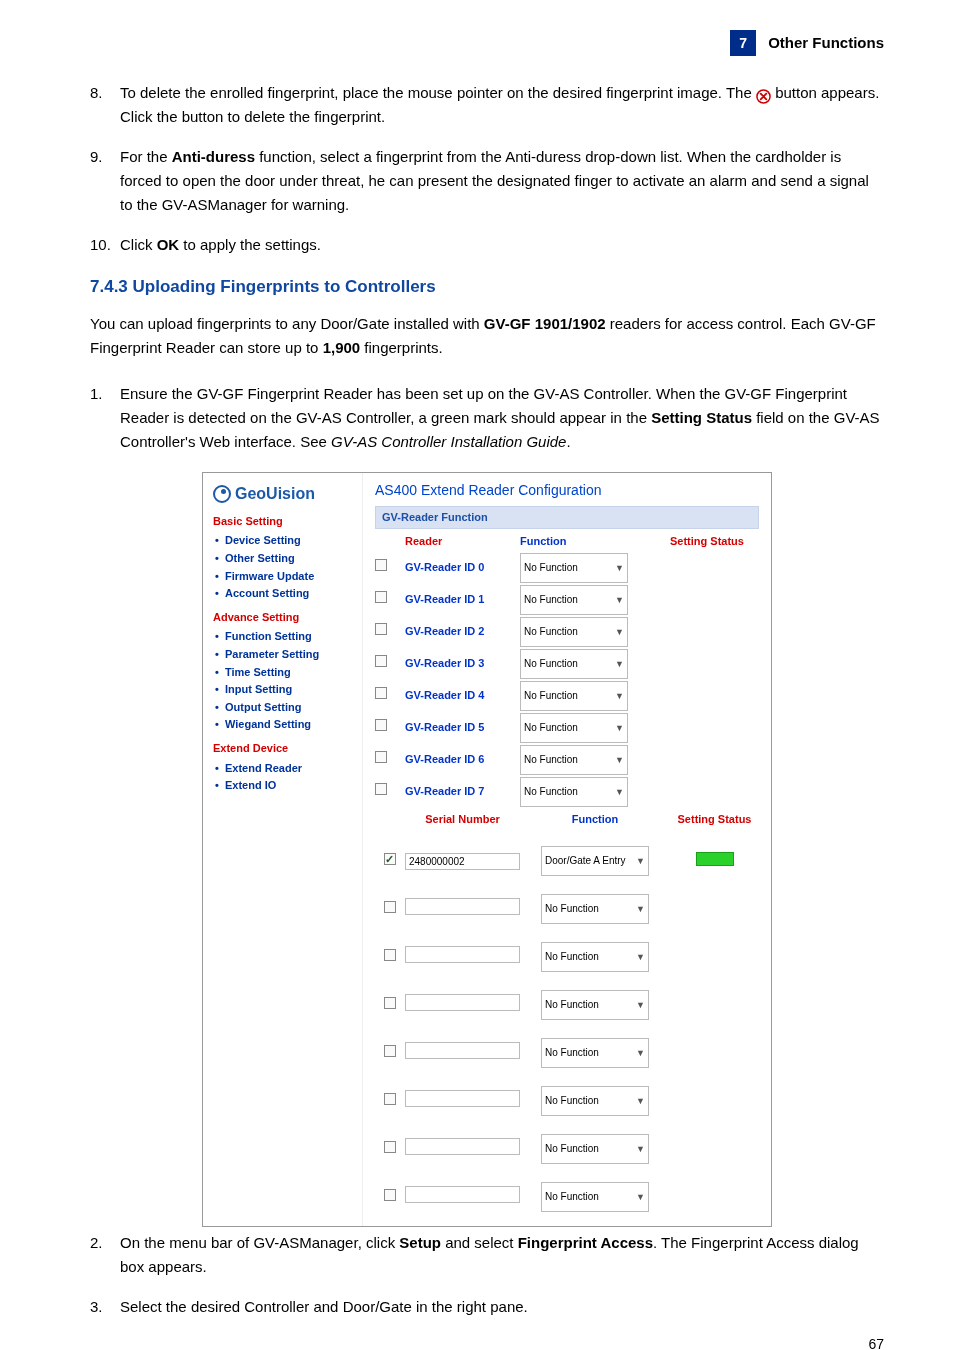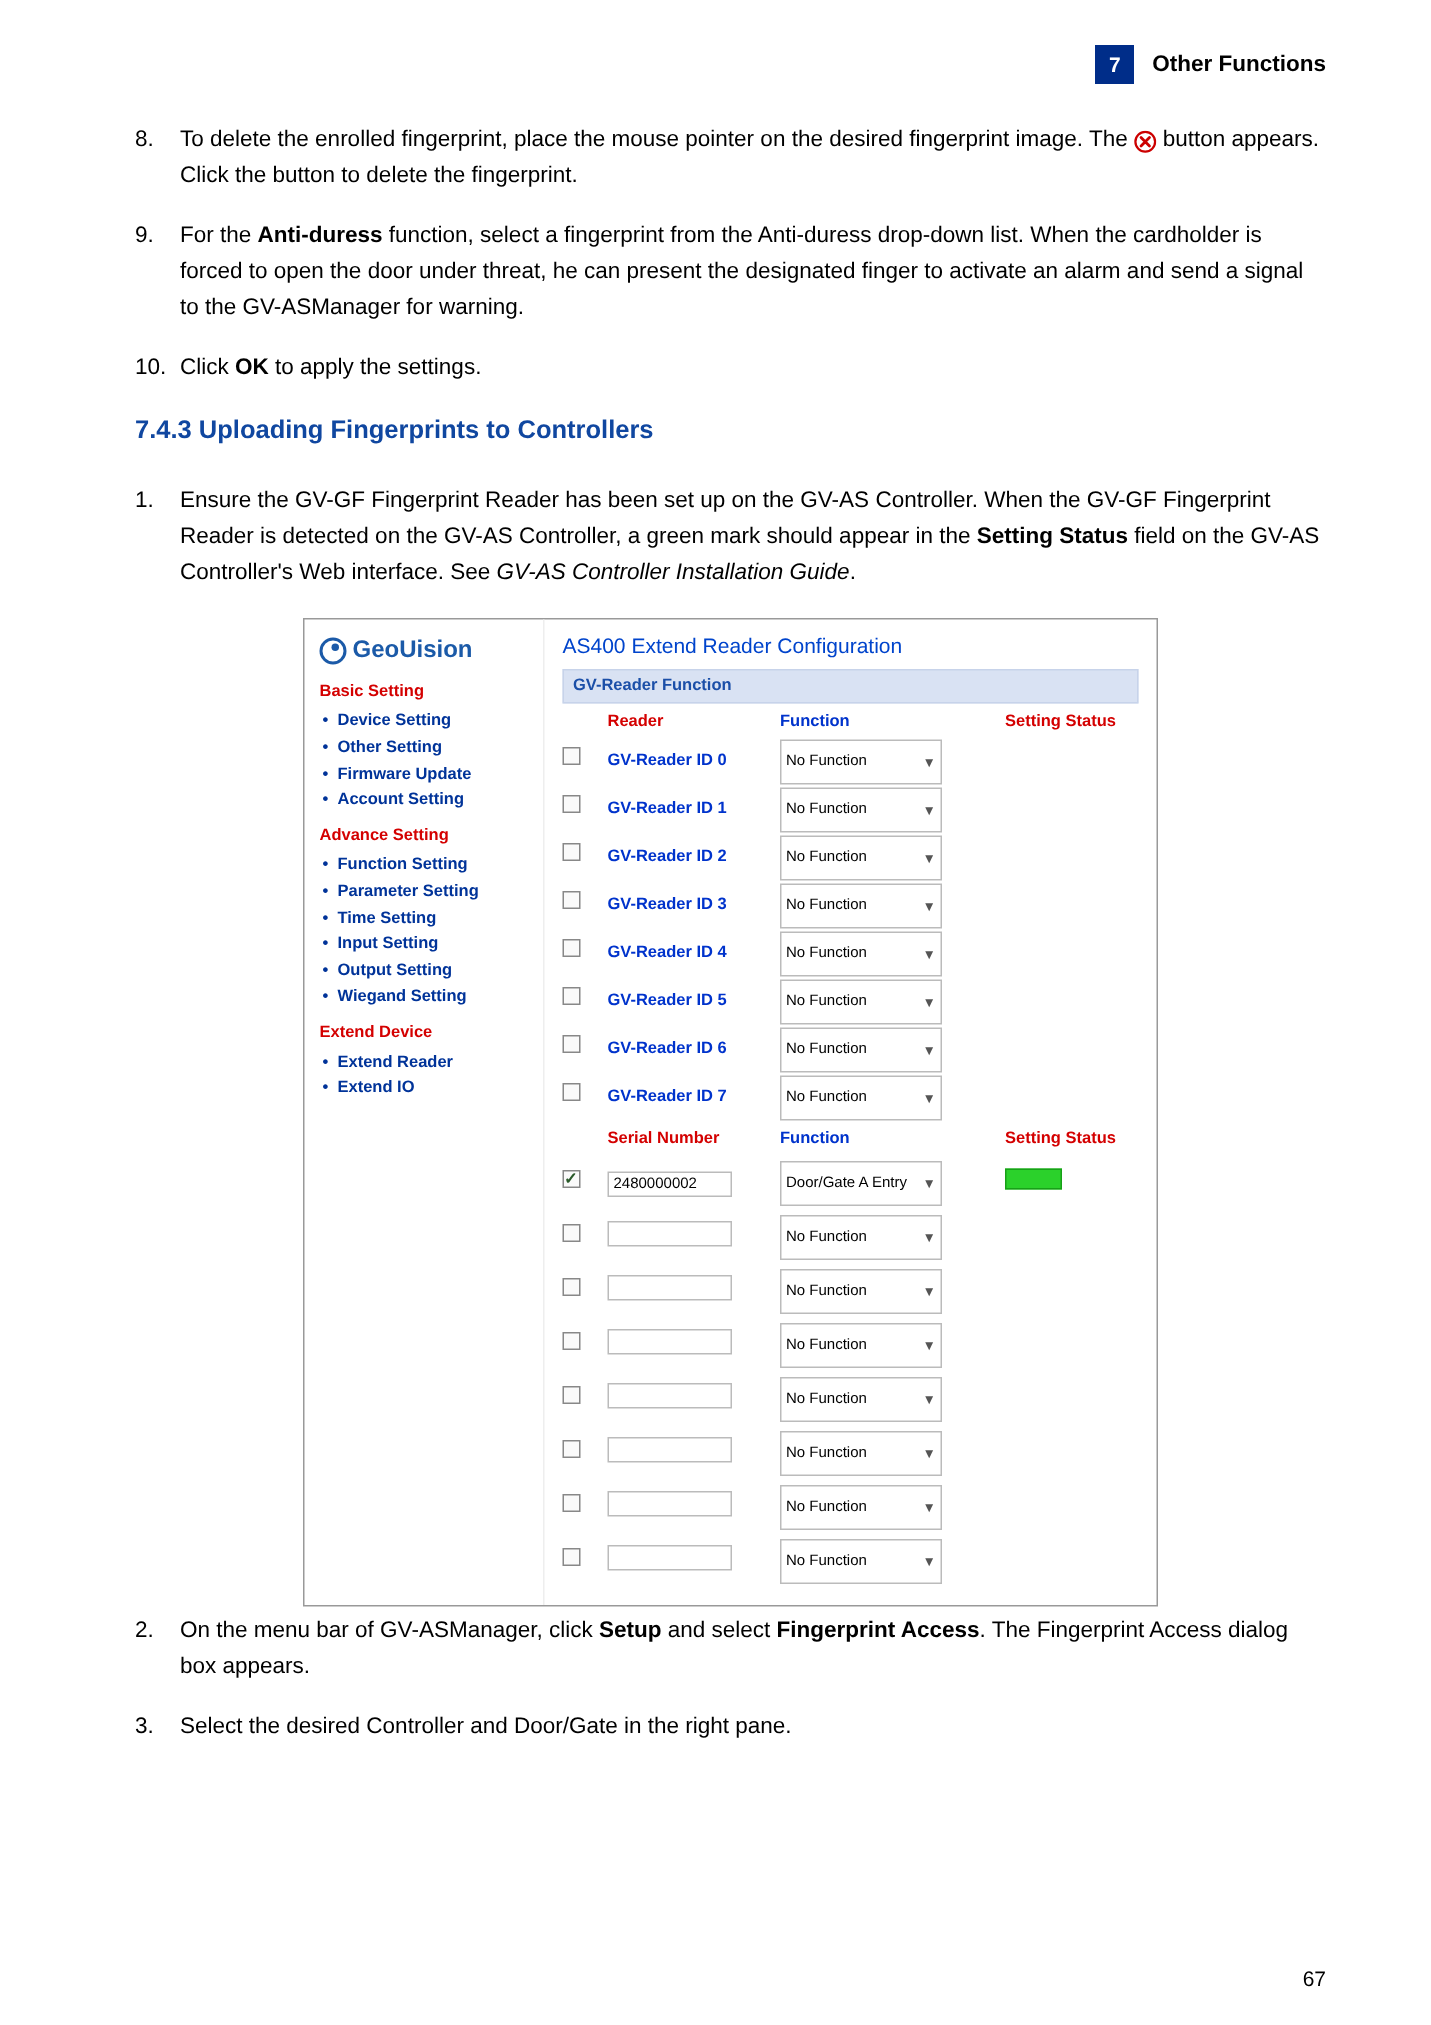--- a/index.html
+++ b/index.html
@@ -150,35 +150,36 @@
     display: grid;
     grid-template-columns: 30px 115px 150px 1fr;
     align-items: center;
     row-gap: 2px;
     padding-top: 4px;
   }
   .grid2 {
     display: grid;
     grid-template-columns: 30px 115px 150px 1fr;
     align-items: center;
-    row-gap: 6px;
+    row-gap: 18px;
     padding-top: 4px;
+    text-align: center;
   }
   .hdr-red { color: #d40000; font-weight: bold; font-size: 11px;}
   .hdr-blue { color: #0033cc; font-weight: bold; font-size: 11px;}
   .cb { display:inline-block; width:12px;height:12px;border:1px solid #888;background:#fafafa; position:relative;}
   .cb.checked::after{
     content:"✓";
     position:absolute;
     top:-3px;left:0;
     font-size:11px;color:#2a5a2a;font-weight:bold;
   }
   .txtbox {
     border:1px solid #bbb; background:#fff;
-    height:17px; width:83px; font-size:10px; padding:1px 3px;
+    height:17px; width:115px; font-size:10px; padding:1px 3px;
     display:inline-flex;align-items:center;
   }
   .sel {
     border:1px solid #bbb; background:#fff;
     height:30px; width:108px; font-size:10px; padding:0 3px;
     display:inline-flex;align-items:center;justify-content:space-between;
   }
   .sel .caret { font-size:9px; color:#555;}
   .status-green{
     display:inline-block;width:38px;height:14px;background:#2bd12b;border:1px solid #18a018;
@@ -222,20 +223,23 @@
 
   <div class="list-item">
     <div class="num">10.</div>
     <div class="content">
       <span>Click </span><b>OK</b><span> to apply the settings.</span>
     </div>
   </div>
 
   <div class="section-h">7.4.3   Uploading Fingerprints to Controllers</div>
 
+  <p style="margin-top:4px;">
+    <span>You can upload fingerprints to any Door/Gate installed with </span><b>GV-GF 1901/1902</b><span> readers for access control. Each GV-GF Fingerprint Reader can store up to </span><b>1,900</b><span> fingerprints.</span>
+  </p>
 
   <div class="list-item" style="margin-top:22px;">
     <div class="num">1.</div>
     <div class="content">
       <span>Ensure the GV-GF Fingerprint Reader has been set up on the GV-AS Controller. When the GV-GF Fingerprint Reader is detected on the GV-AS Controller, a green mark should appear in the </span><b>Setting Status</b><span> field on the GV-AS Controller's Web interface. See </span><i>GV-AS Controller Installation Guide</i><span>.</span>
     </div>
   </div>
 
   <div class="shot">
     <div class="shot-inner">

